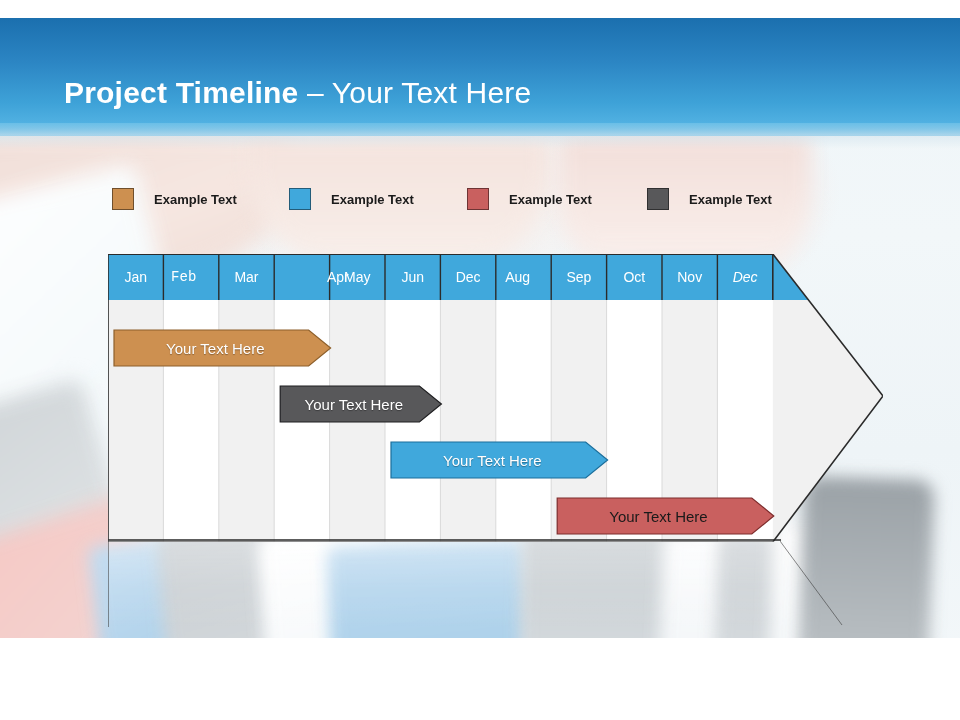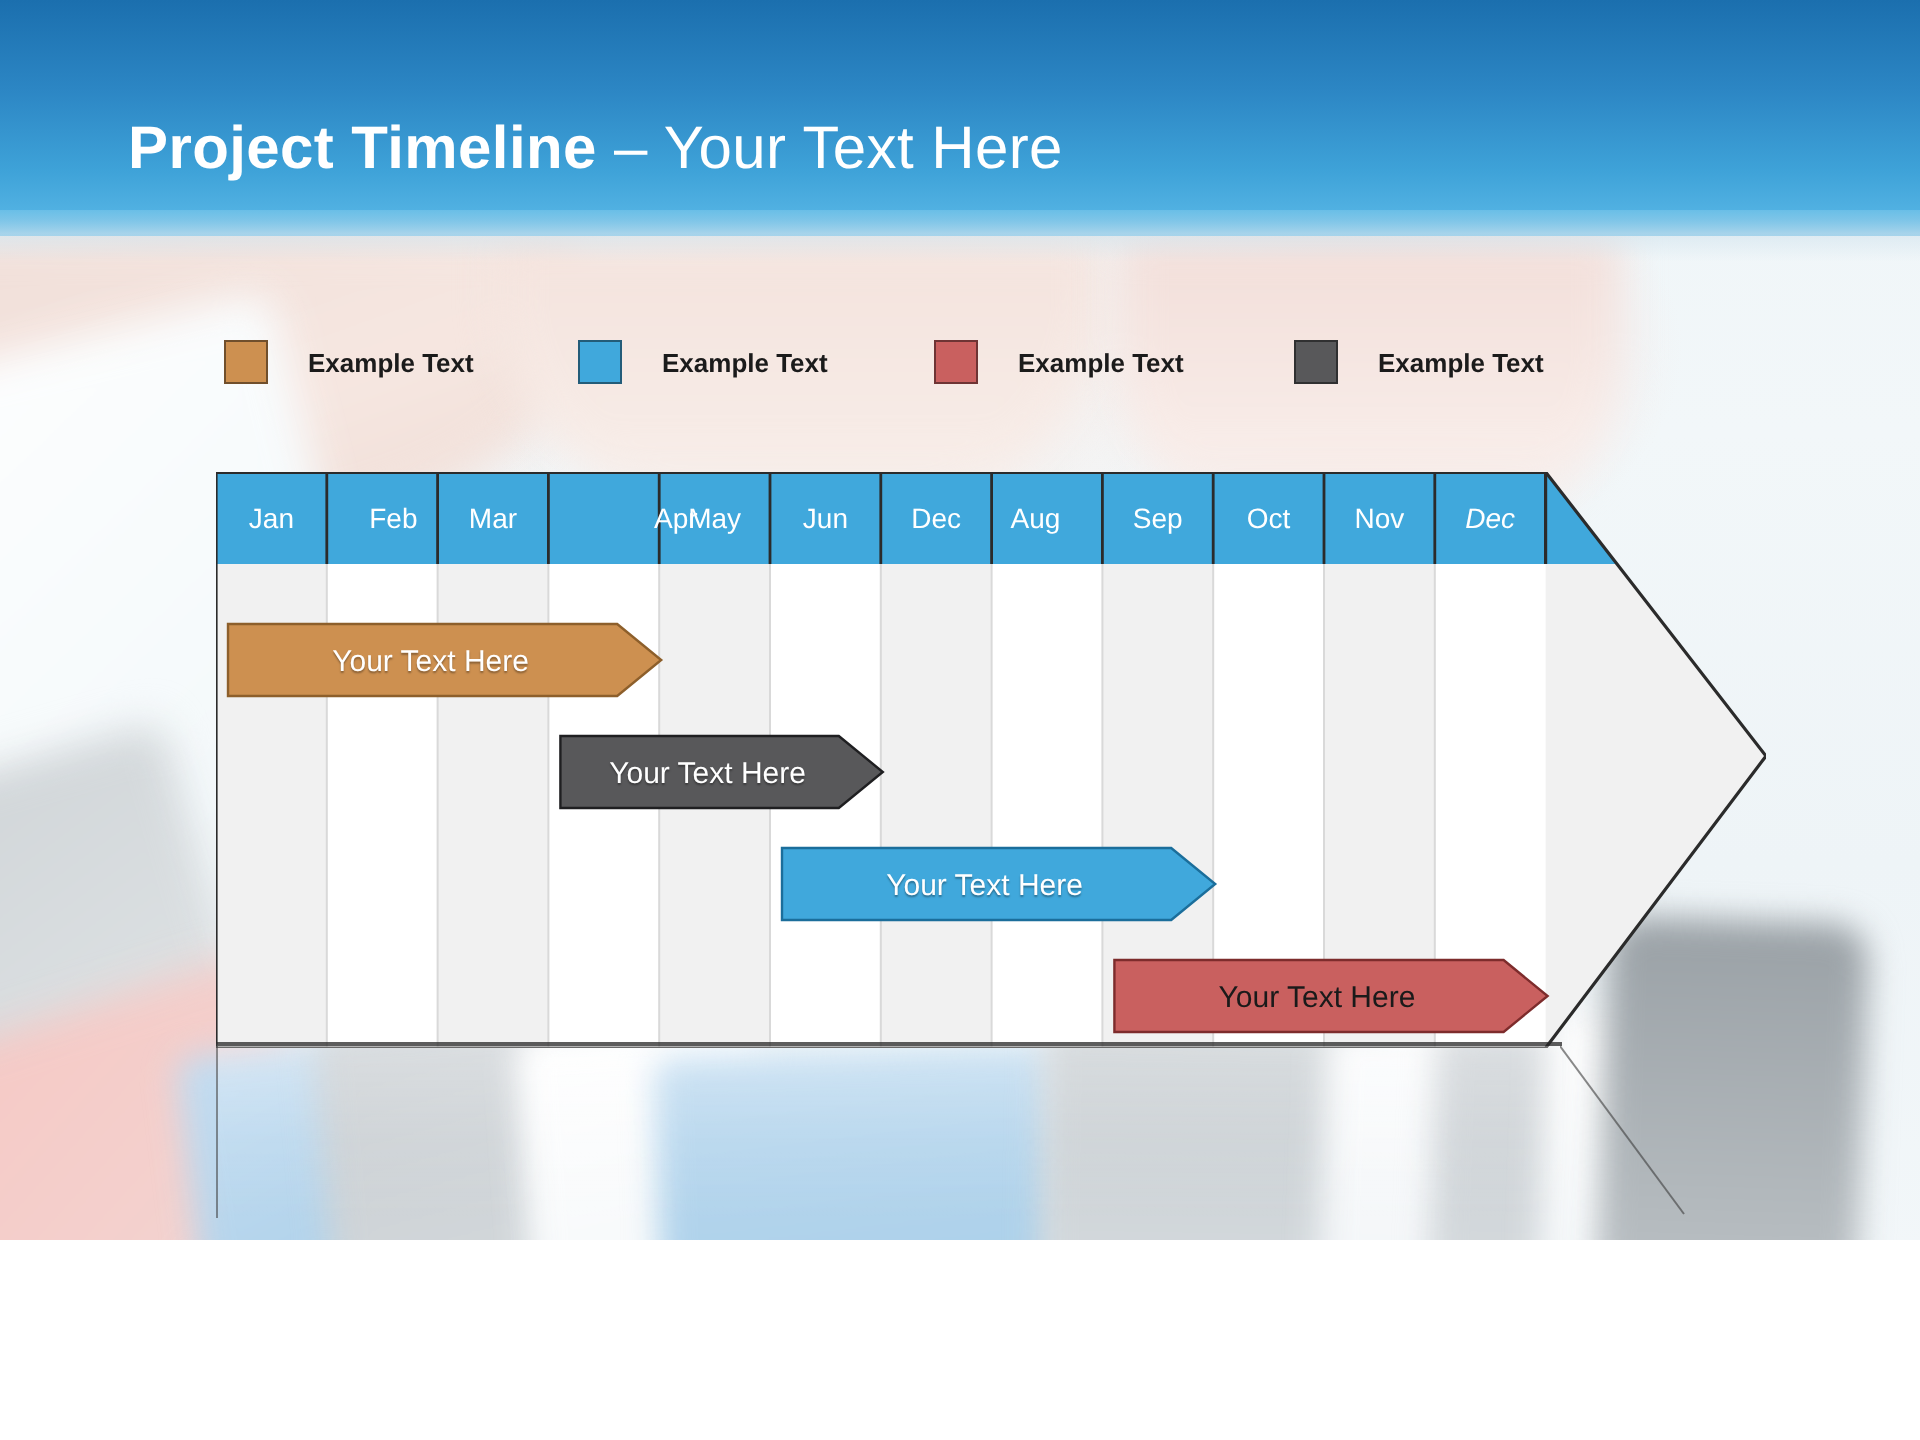--- a/index.html
+++ b/index.html
@@ -3,21 +3,21 @@
 <meta charset="utf-8">
 <title>Project Timeline</title>
 <style>
   html,body{margin:0;padding:0;}
   body{
     width:960px;height:720px;overflow:hidden;
     font-family:"Liberation Sans",sans-serif;
     background:#ffffff;
     position:relative;
   }
-  #slide{position:absolute;inset:0;width:960px;height:620px;overflow:hidden;}
+  #slide{position:absolute;inset:0;width:960px;height:620px;overflow:hidden;margin-top:18px;}
 
   
   .photo-bg{position:absolute;left:0;top:0;width:960px;height:720px;
     background:
       radial-gradient(ellipse 230px 160px at 140px 180px, rgba(246,224,216,0.95) 0%, rgba(246,224,216,0.0) 72%),
       radial-gradient(ellipse 300px 180px at 430px 170px, rgba(250,233,226,0.9) 0%, rgba(250,233,226,0) 70%),
       radial-gradient(ellipse 210px 150px at 690px 175px, rgba(247,226,222,0.95) 0%, rgba(247,226,222,0) 72%),
       radial-gradient(ellipse 420px 300px at 120px 470px, rgba(205,210,214,0.55) 0%, rgba(205,210,214,0) 70%),
       linear-gradient(180deg,#eef5f8 0%, #f2f7f9 30%, #eef4f7 60%, #f4f8fa 100%);
   }
@@ -182,21 +182,21 @@
           <path d="M283 188 L477.59999999999997 188 L499.59999999999997 206 L477.59999999999997 224 L283 224 Z" fill="#40a8dc" stroke="#1b6e9b" stroke-width="1.2"></path>
           <text x="384.29999999999995" y="211.5" text-anchor="middle" font-family="&quot;Liberation Sans&quot;, sans-serif" font-size="15" fill="#ffffff" style="text-shadow:0 1px 1px rgba(0,0,0,.35)">Your  Text Here</text>
           <path d="M449.2 244 L643.8 244 L665.8 262 L643.8 280 L449.2 280 Z" fill="#c9605f" stroke="#7d2c2c" stroke-width="1.2"></path>
           <text x="550.5" y="267.5" text-anchor="middle" font-family="&quot;Liberation Sans&quot;, sans-serif" font-size="15" fill="#1a1a1a">Your  Text Here</text>
         </g>
         <path d="M0 0 L664.8 0 L775 142 L664.8 288 L0 288 Z" fill="none" stroke="#2b2b2b" stroke-width="1.6"></path>
         <line x1="0" y1="0" x2="664.8" y2="0" stroke="#2b2b2b" stroke-width="2"></line>
         <line x1="664.8" y1="0" x2="664.8" y2="46" stroke="#2b2b2b" stroke-width="1.6"></line>
       </svg>
   <div class="month-label" style="left: 0px; width: 55.4px; top: 0px; height: 46px; line-height: 46px; border-radius: 18px;">Jan</div>
-      <div class="month-label" style="left: 61px; width: 55.4px; top: 0px; height: 46px; line-height: 46px;">Feb</div>
+      <div class="month-label" style="left: 48px; width: 55.4px; top: 0px; height: 46px; line-height: 46px; font-family: Liberation Mono, monospace;">Feb</div>
       <div class="month-label" style="left: 110.8px; width: 55.4px; top: 0px; height: 46px; line-height: 46px;">Mar</div>
       <div class="month-label" style="left: 166.2px; width: 55.4px; top: 0px; height: 46px; line-height: 46px; padding-left: 36px;">Apr</div>
       <div class="month-label" style="left: 221.6px; width: 55.4px; top: 0px; height: 46px; line-height: 46px;">May</div>
       <div class="month-label" style="left: 277px; width: 55.4px; top: 0px; height: 46px; line-height: 46px;">Jun</div>
       <div class="month-label" style="left: 332.4px; width: 55.4px; top: 0px; height: 46px; line-height: 46px;">Dec</div>
       <div class="month-label" style="left: 382px; width: 55.4px; top: 0px; height: 46px; line-height: 46px;">Aug</div>
       <div class="month-label" style="left: 443.2px; width: 55.4px; top: 0px; height: 46px; line-height: 46px;">Sep</div>
       <div class="month-label" style="left: 498.6px; width: 55.4px; top: 0px; height: 46px; line-height: 46px;">Oct</div>
       <div class="month-label" style="left: 554px; width: 55.4px; top: 0px; height: 46px; line-height: 46px; border-radius: 12px;">Nov</div>
       <div class="month-label" style="left: 609.4px; width: 55.4px; top: 0px; height: 46px; line-height: 46px; font-style: italic;">Dec</div>

